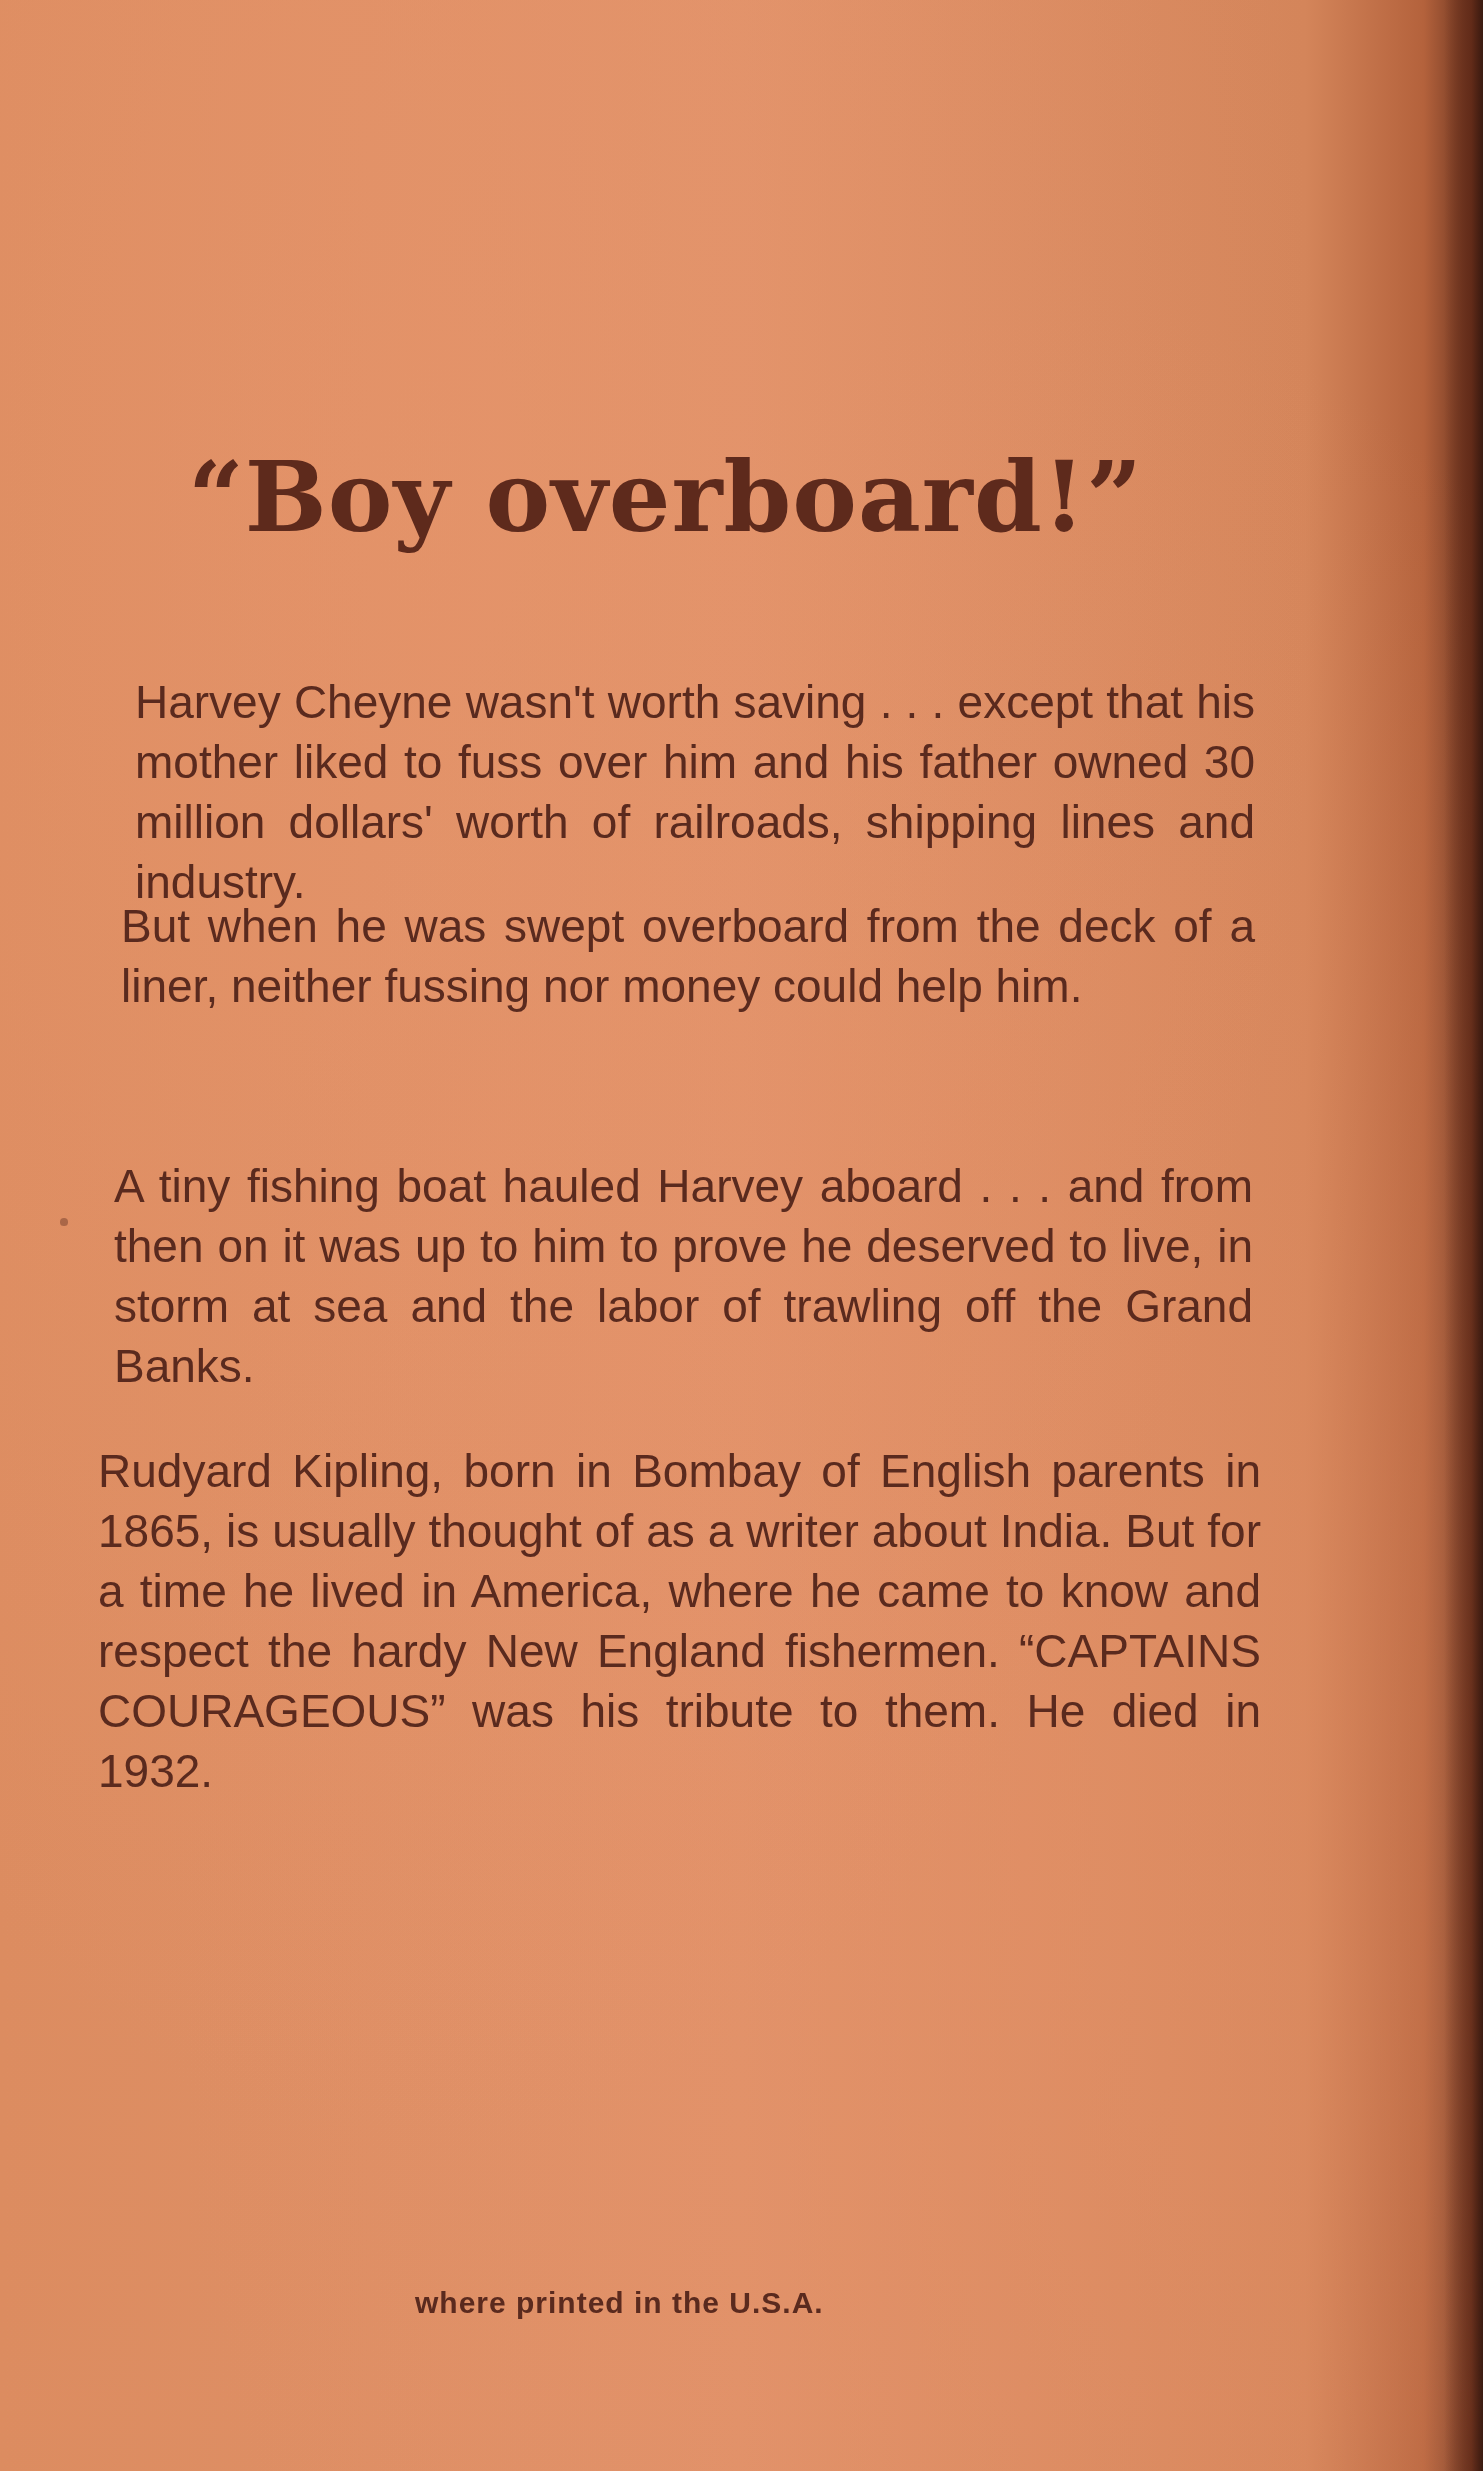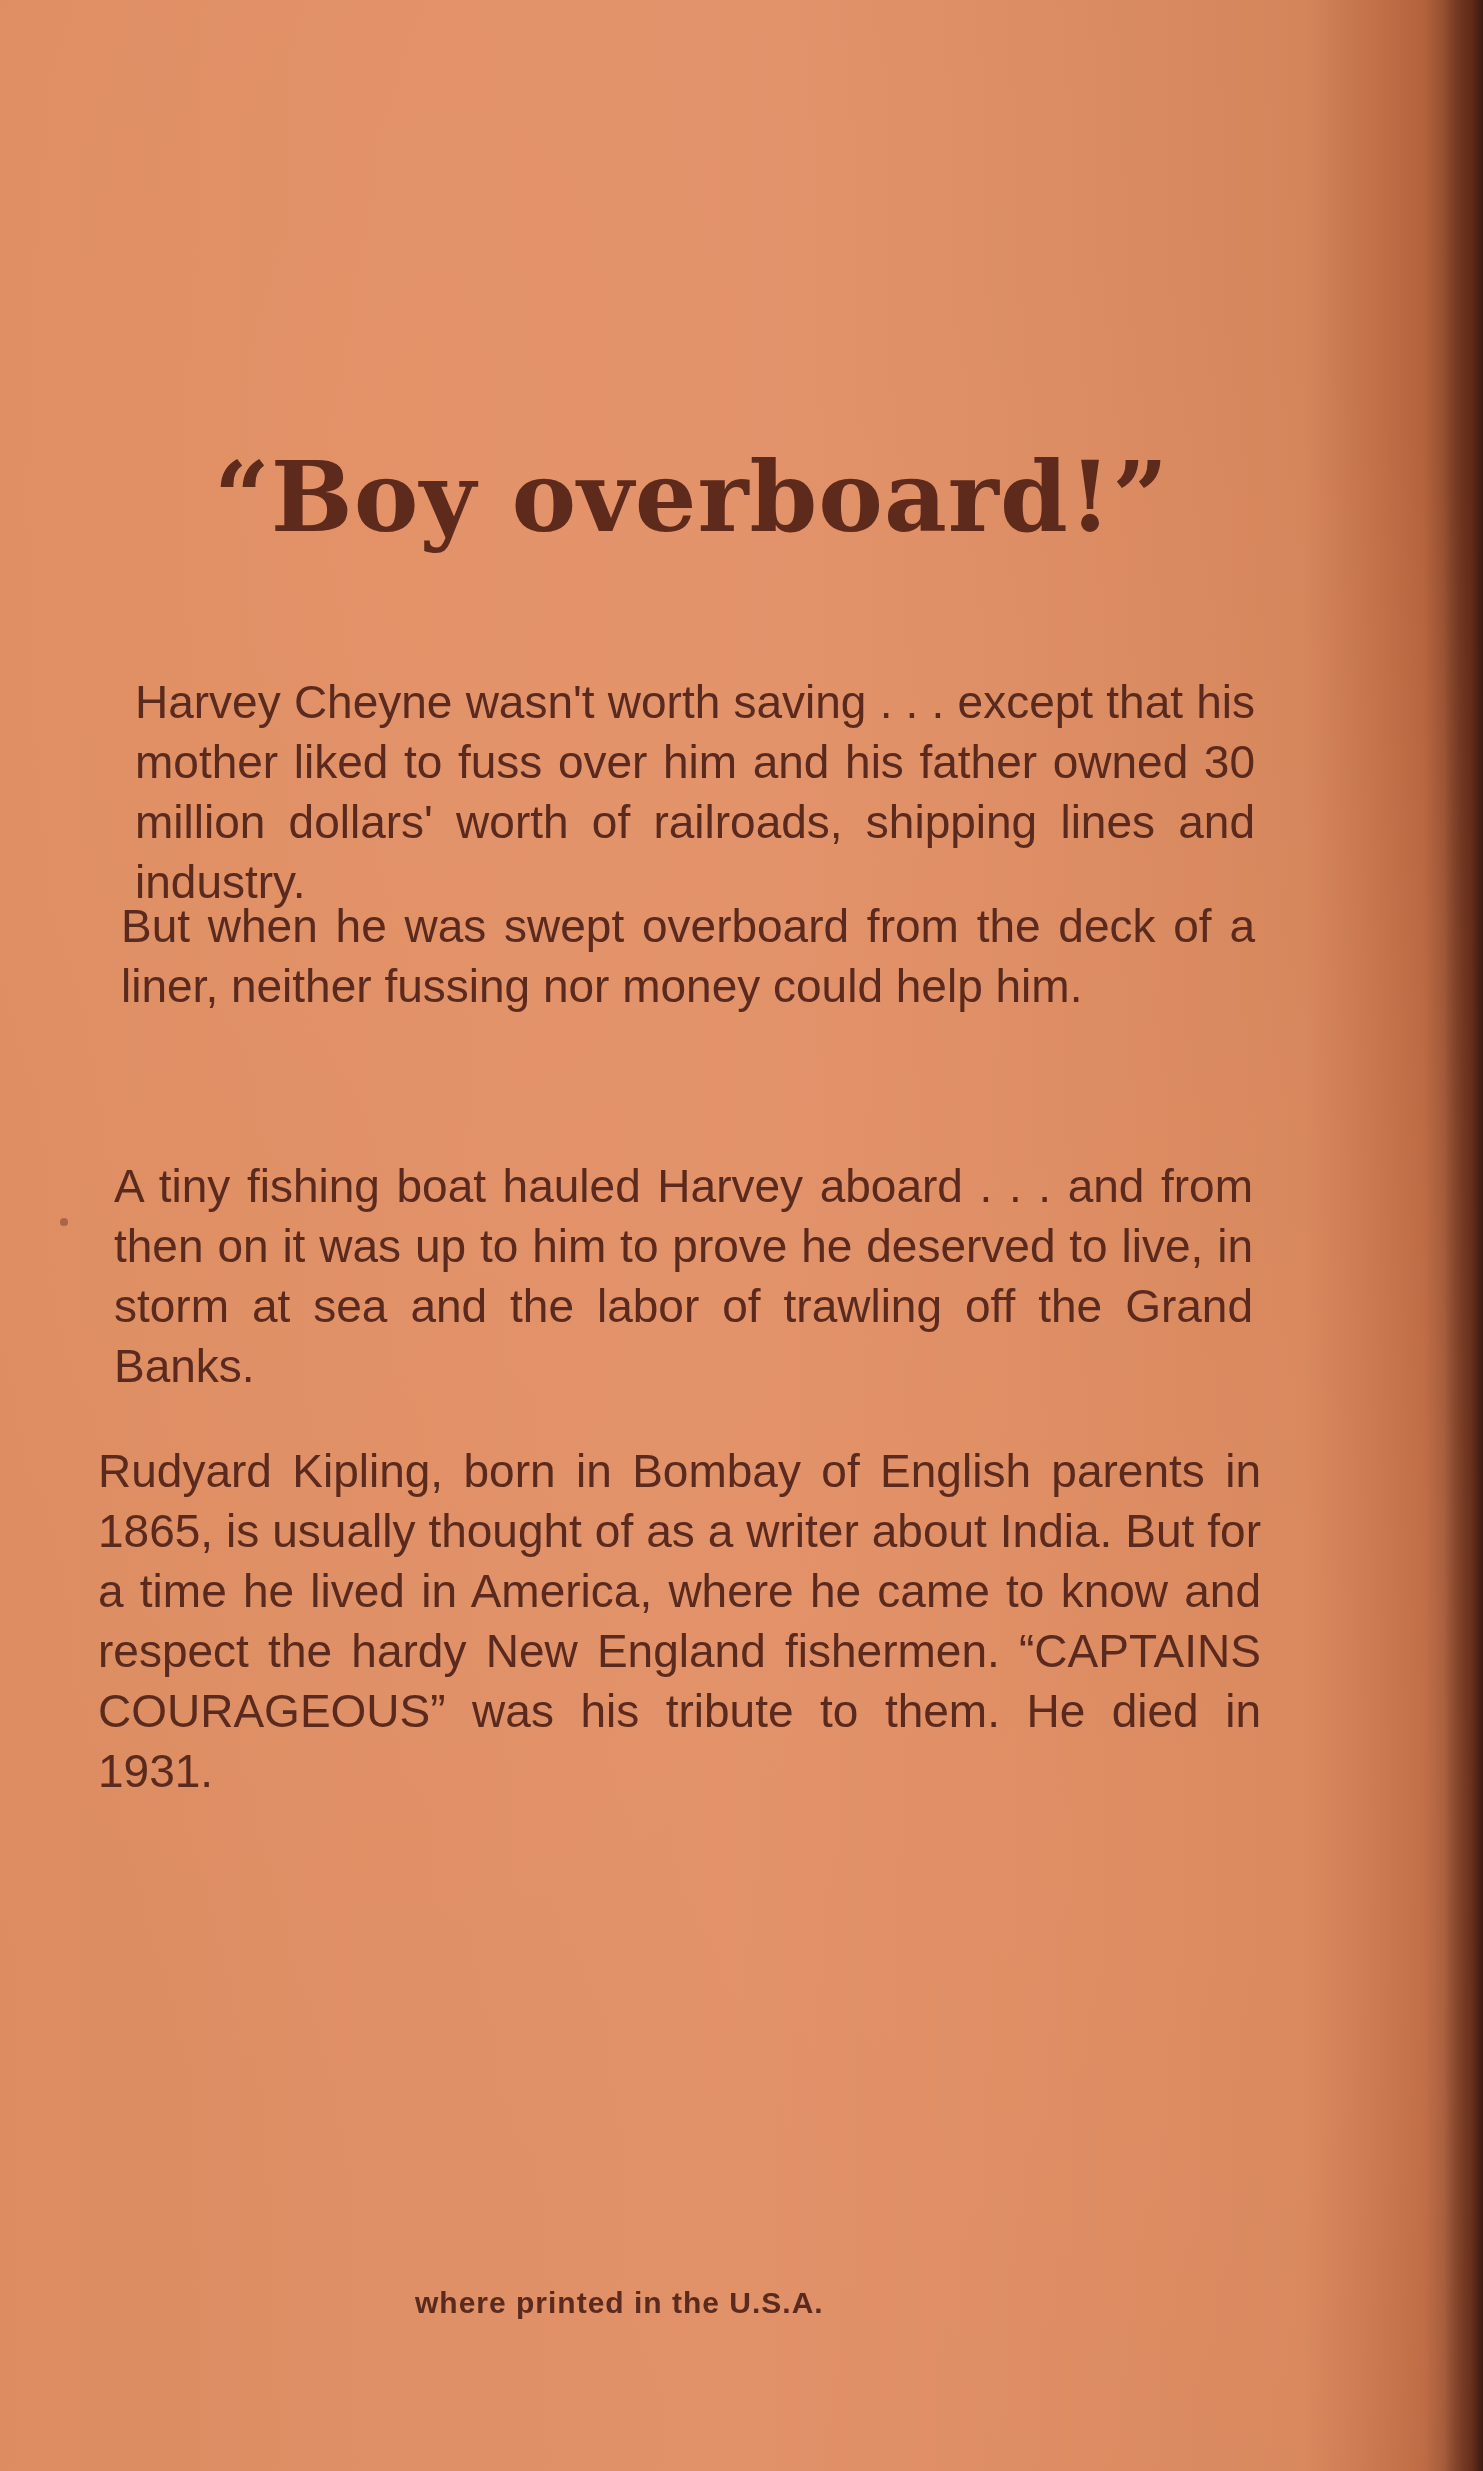--- a/index.html
+++ b/index.html
@@ -15,21 +15,21 @@
         linear-gradient(90deg, #dc8c60 0%, #e0926a 50%, #d4855a 88%, #b4623c 96%, #5a2a1a 100%);
     }
     .edge {
       position:absolute; right:0; top:0; width:39px; height:2472px;
       background:linear-gradient(90deg, rgba(120,55,30,0) 0%, rgba(95,40,22,0.75) 70%, #3a1a10 100%);
     }
     .headline {
       position:absolute; left:188px; top:439px; width:1062px;
       font-family:"DejaVu Serif", "Liberation Serif", serif;
       font-weight:bold; font-size:97px; color:#5e2a1c; letter-spacing:1px;
-      line-height:116px; white-space:nowrap;margin-left:26px;
+      line-height:116px; white-space:nowrap;
     }
     .para {
       position:absolute; left:111px; width:1149px;
       font-family:"Liberation Sans", "DejaVu Sans", sans-serif;
       font-size:46px; line-height:60px; color:#5a2a1e;
       text-align:justify;
     }
     .p1 { top:626px; left:135px; width:1120px; }
     .p2 { top:850px; left:121px; width:1134px; }
     .p3 { top:1110px; left:114px; width:1139px; }
@@ -57,17 +57,17 @@
 
 <div class="page">
   <div class="edge"></div>
   <div class="speck"></div>
 
   <div class="headline">“Boy overboard!”</div>
 
   <p class="para p1">Harvey Cheyne wasn't worth saving . . . except that his mother liked to fuss over him and his father owned 30 million dollars' worth of railroads, shipping lines and industry.</p>
   <p class="para p2">But when he was swept overboard from the deck of a liner, neither fussing nor money could help him.</p>
   <p class="para p3">A tiny fishing boat hauled Harvey aboard . . . and from then on it was up to him to prove he deserved to live, in storm at sea and the labor of trawling off the Grand Banks.</p>
-  <p class="para p4">Rudyard Kipling, born in Bombay of English parents in 1865, is usually thought of as a writer about India. But for a time he lived in America, where he came to know and respect the hardy New England fishermen. “CAPTAINS COURAGEOUS” was his tribute to them. He died in 1931.</p>
+  <p class="para p4">Rudyard Kipling, born in Bombay of English parents in 1865, is usually thought of as a writer about India. But for a time he lived in America, where he came to know and respect the hardy New England fishermen. “CAPTAINS COURAGEOUS” was his tribute to them. He died in 1932.</p>
 
   <div class="printed">where printed in the U.S.A.</div>
 </div>
 
 
 </body></html>

